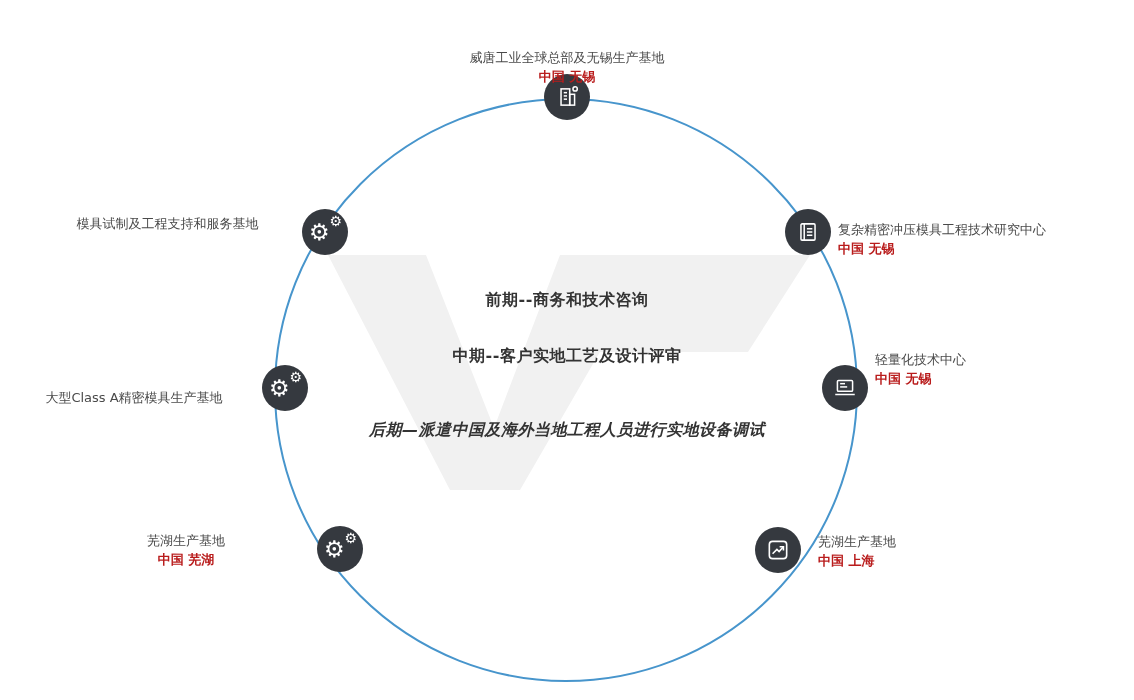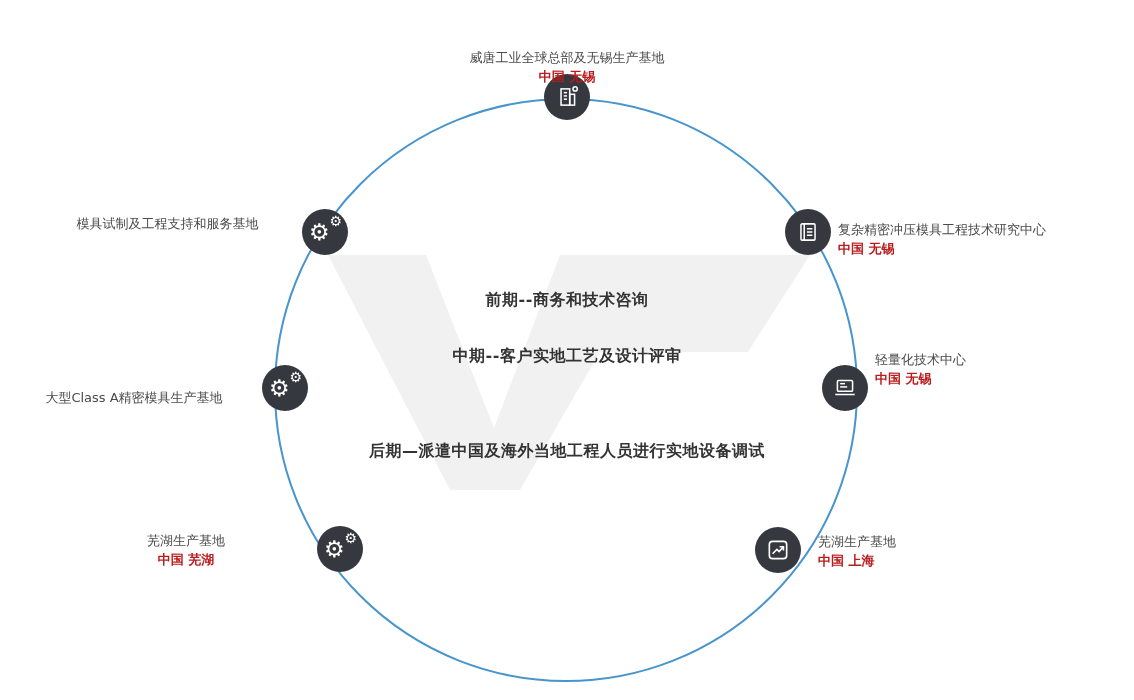--- a/index.html
+++ b/index.html
@@ -70,21 +70,21 @@
   
   .pos-top-label { left:387px; top:16px;  width:360px;margin-top:32px; }
   .pos-ul-label  { left:40px;  top:214px; width:255px; }
   .pos-ml-label  { left:10px;  top:388px; width:248px; }
   .pos-ll-label  { left:60px;  top:531px; width:252px; }
   .pos-ur-label  { left:838px; top:220px; width:290px; }
   .pos-mr-label  { left:875px; top:350px; width:250px; }
   .pos-lr-label  { left:818px; top:532px; width:250px; }
   .step-1 { top:273px;margin-top:17px; }
   .step-2 { top:346px; }
-  .step-3 { top:441px; }
+  .step-3 { top:420px;font-style:italic; }
 </style>
 </head>
 <body>
 
 <div class="stage">
 
   <svg class="watermark" width="1134" height="700">
     <polygon points="328,255 426,255 494,428 560,255 656,255 520,490 450,490" fill="#f1f1f1"></polygon>
     <polygon points="600,255 810,255 748,352 562,352" fill="#f1f1f1"></polygon>
   </svg>

